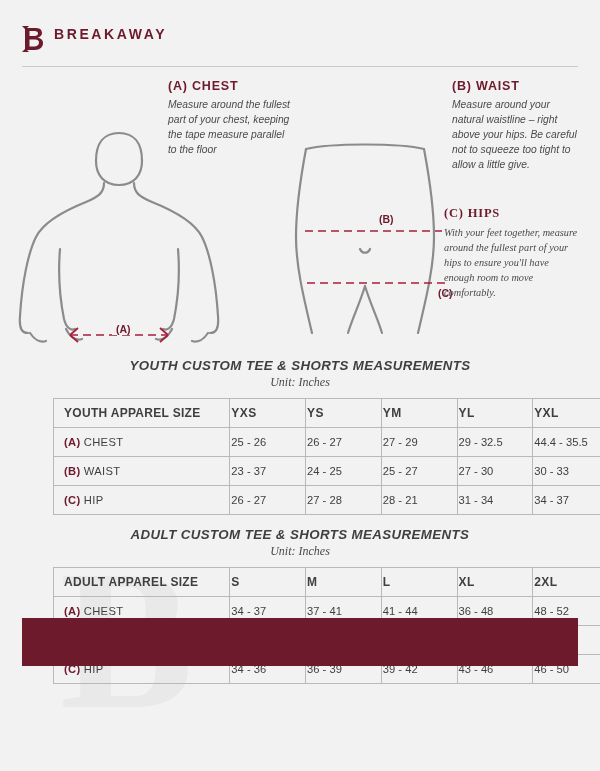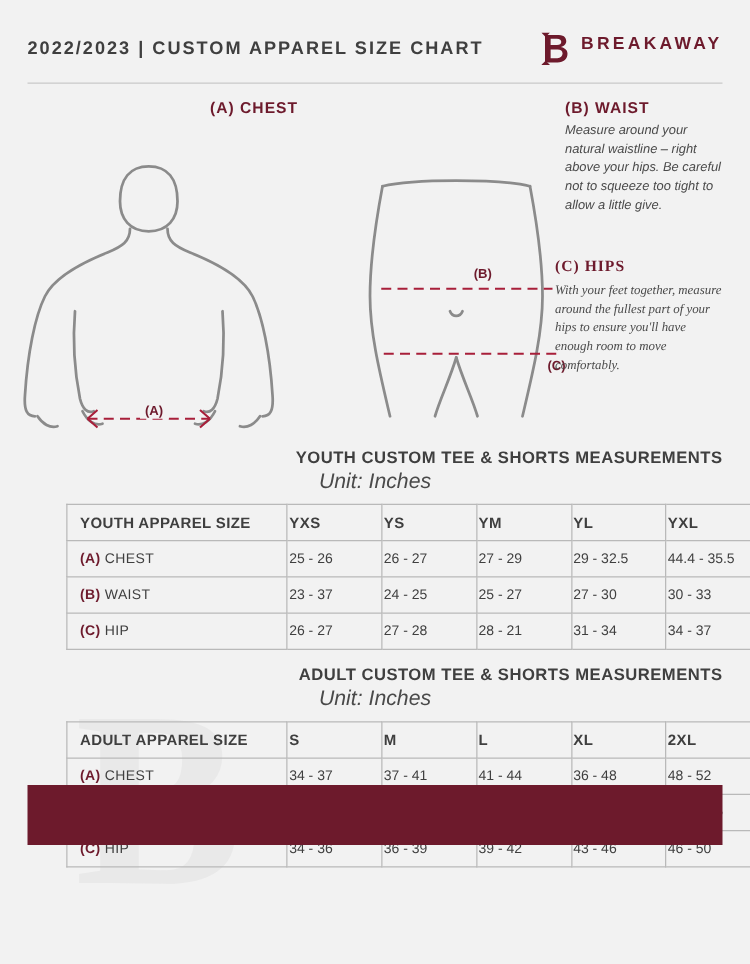--- a/index.html
+++ b/index.html
@@ -91,33 +91,35 @@
     line-height: 1.45;
     color: #4a4a4a;
   }
   #callout-chest { left: 168px; top: 8px; width: 125px; }
   #callout-waist { left: 452px; top: 8px; width: 132px; }
   #callout-hips  { left: 444px; top: 135px; width: 135px; font-family: Liberation Serif, serif; }
 
   
   .section { padding: 0 22px; }
   .section-title {
-    text-align: right;
+    text-align: center;
     font-size: 13.3px;
     font-weight: bold;
     letter-spacing: 0.4px;
     color: #3f3f3f;
     margin: 12px 0 2px 0;
+    font-style: italic;
   }
   .section-unit {
     text-align: center;
-    font-size: 17px;
+    font-size: 12px;
     font-style: italic;
     color: #4a4a4a;
     margin-bottom: 8px;
+    font-family: Liberation Serif, serif;
   }
   table {
     width: 100%;
     border-collapse: collapse;
     background: transparent;
     margin-left: 31px;
   }
   th, td {
     border: 1px solid #b9b9b9;
     height: 29px;
@@ -147,21 +149,20 @@
   }
 </style>
 </head>
 <body>
 
 <div class="watermark">B</div>
 
 <div class="page">
 
   <div class="header">
-    <div class="header-title">2022/2023  |  CUSTOM APPAREL SIZE CHART</div>
     <div class="brand">
       <div class="brand-mark">
         <svg width="22" height="26" viewBox="0 0 22 26">
           <path d="M3 2 L14 2 C19 2 20 5 20 7 C20 9.5 18 11 15.5 11.6 C18.5 12.2 21 13.8 21 17 C21 21 18 24 13 24 L3 24 Z" fill="#6d1a2c"></path>
           <path d="M7.5 5 L12.5 5 C15 5 16 6 16 7.6 C16 9.2 14.8 10 12.5 10 L7.5 10 Z" fill="#f2f2f2"></path>
           <path d="M7.5 13.5 L13 13.5 C15.6 13.5 17 14.6 17 16.6 C17 18.8 15.4 20.5 12.8 20.5 L7.5 20.5 Z" fill="#f2f2f2"></path>
           <path d="M0 0 L7 0 L3.5 3.5 Z" fill="#6d1a2c"></path>
           <path d="M0 26 L7 26 L3.5 22.5 Z" fill="#6d1a2c"></path>
         </svg>
       </div>
@@ -227,20 +228,21 @@
 
     <div style="position:absolute;left:112px;top:252px;font-size:10.5px;font-weight:bold;color:#6d1a2c;background:#f2f2f2;padding:0 4px;">(A)</div>
     <div style="position:absolute;left:375px;top:142px;font-size:10.5px;font-weight:bold;color:#6d1a2c;background:#f2f2f2;padding:0 4px;">(B)</div>
     <div style="position:absolute;left:438px;top:216px;font-size:10.5px;font-weight:bold;color:#6d1a2c;">(C)</div>
 
     <div class="callout" id="callout-chest">
       <div class="callout-title">
         <span class="mark">(A)</span>
         <span>CHEST</span>
       </div>
+      <div class="callout-body">Measure around the fullest part of your chest, keeping the tape measure parallel to the floor</div>
     </div>
 
     <div class="callout" id="callout-waist">
       <div class="callout-title">
         <span class="mark">(B)</span>
         <span>WAIST</span>
       </div>
       <div class="callout-body">Measure around your natural waistline – right above your hips. Be careful not to squeeze too tight to allow a little give.</div>
     </div>
 

